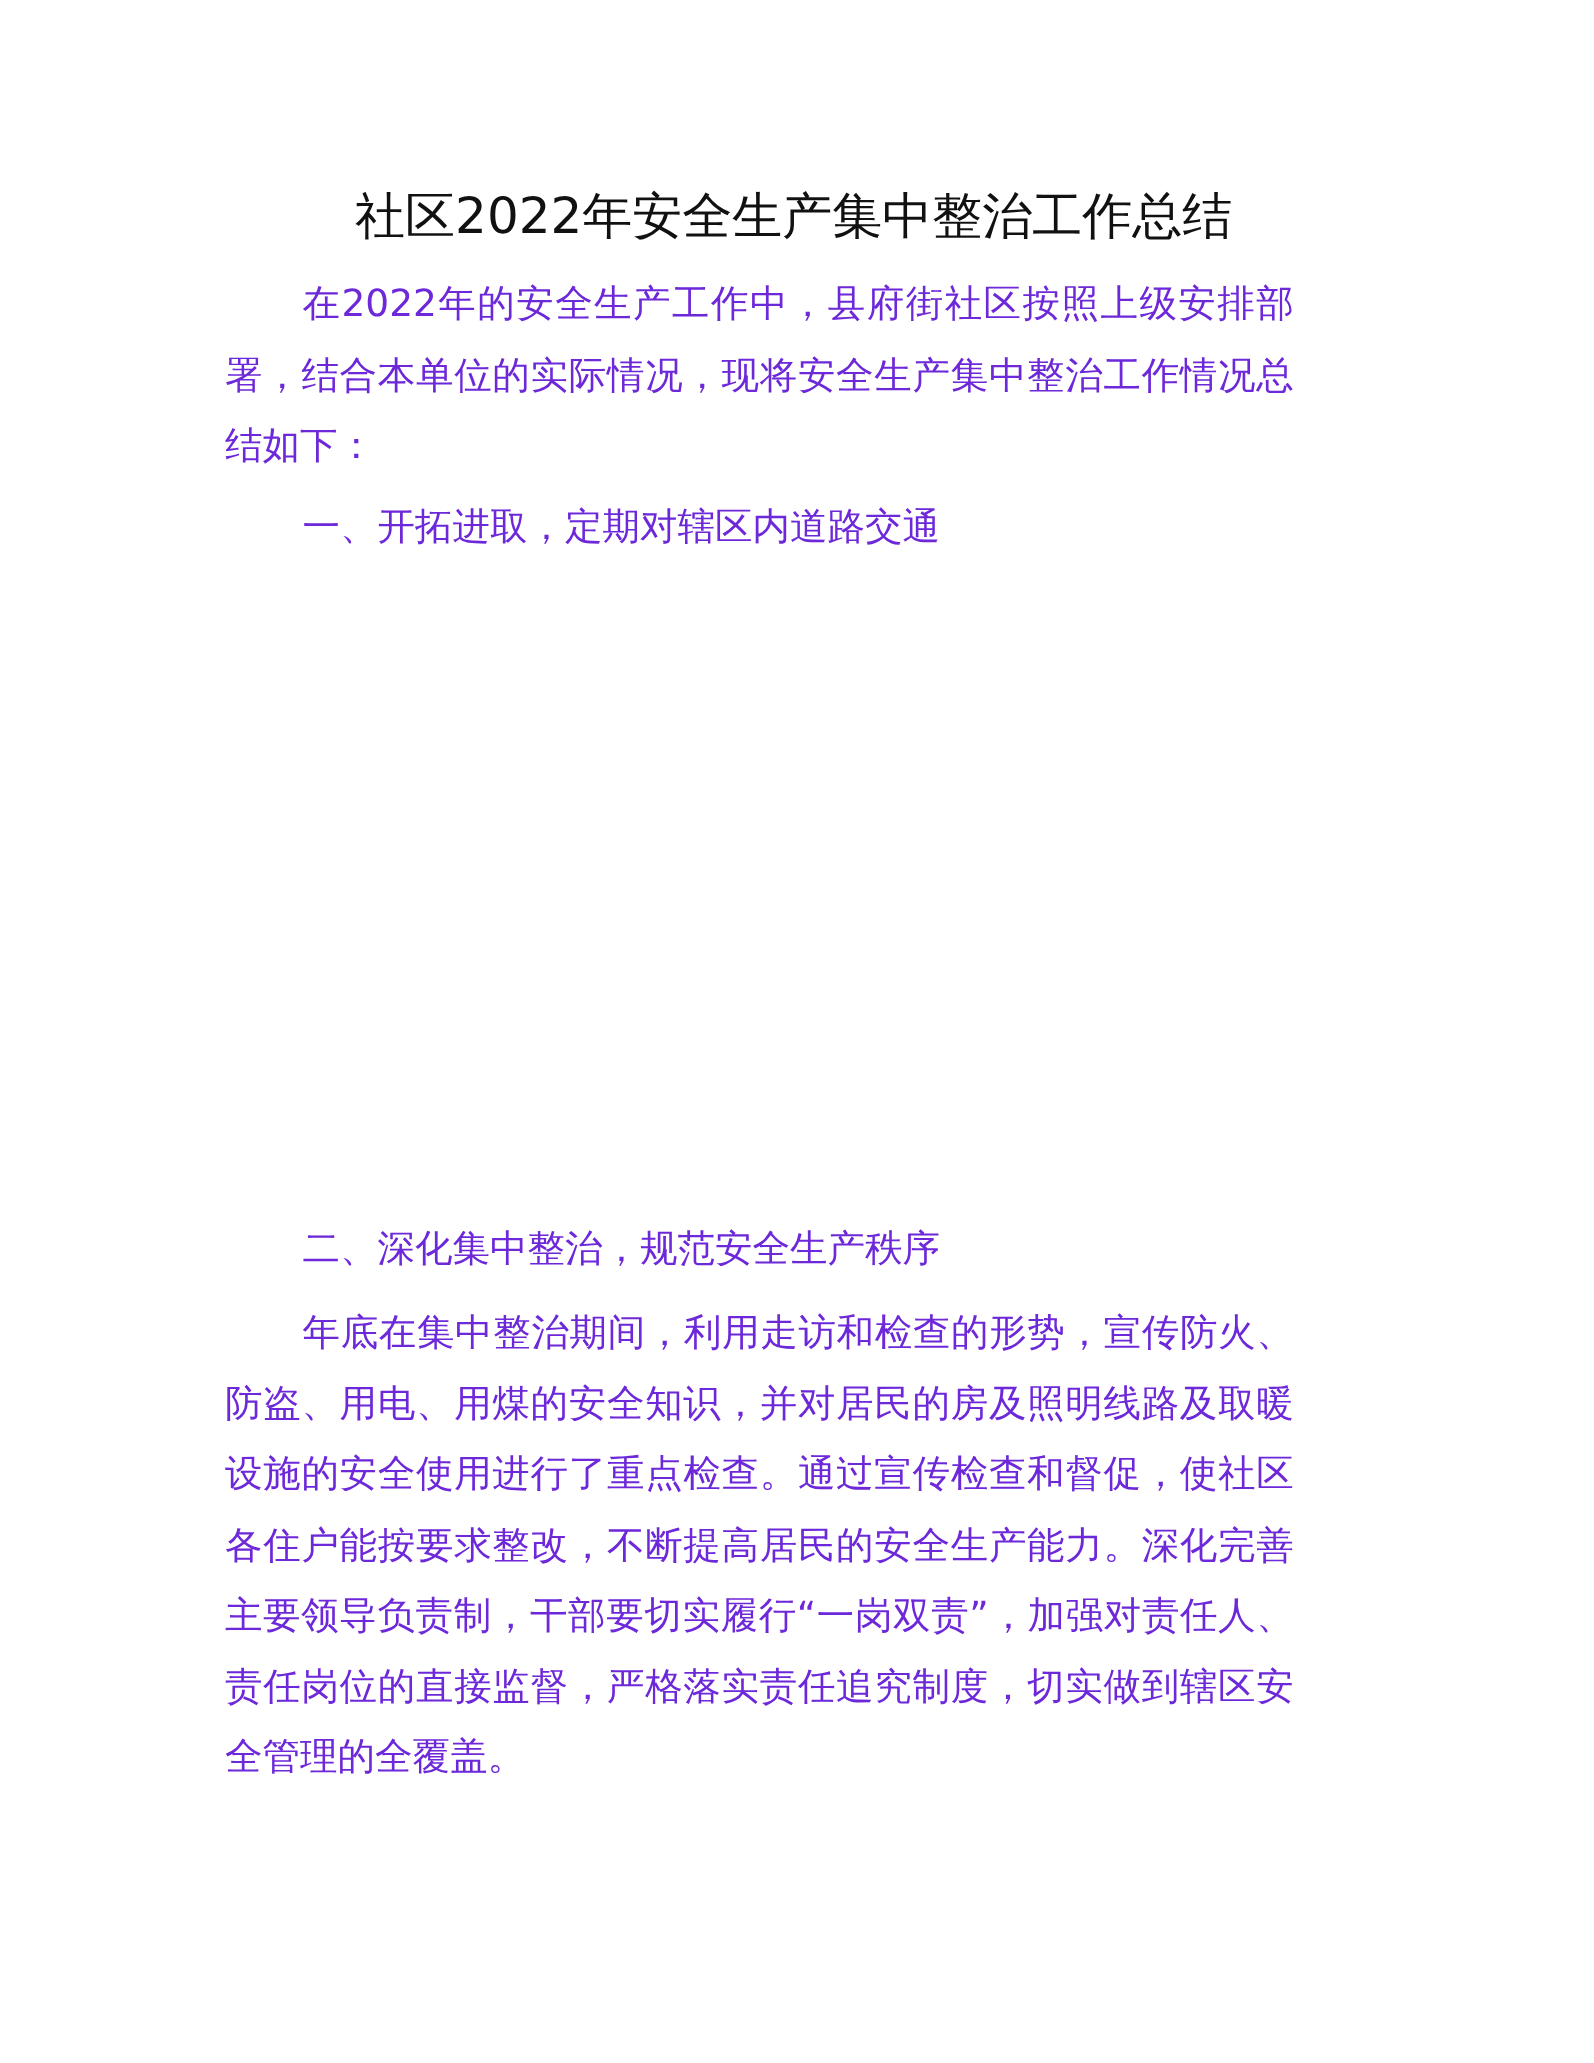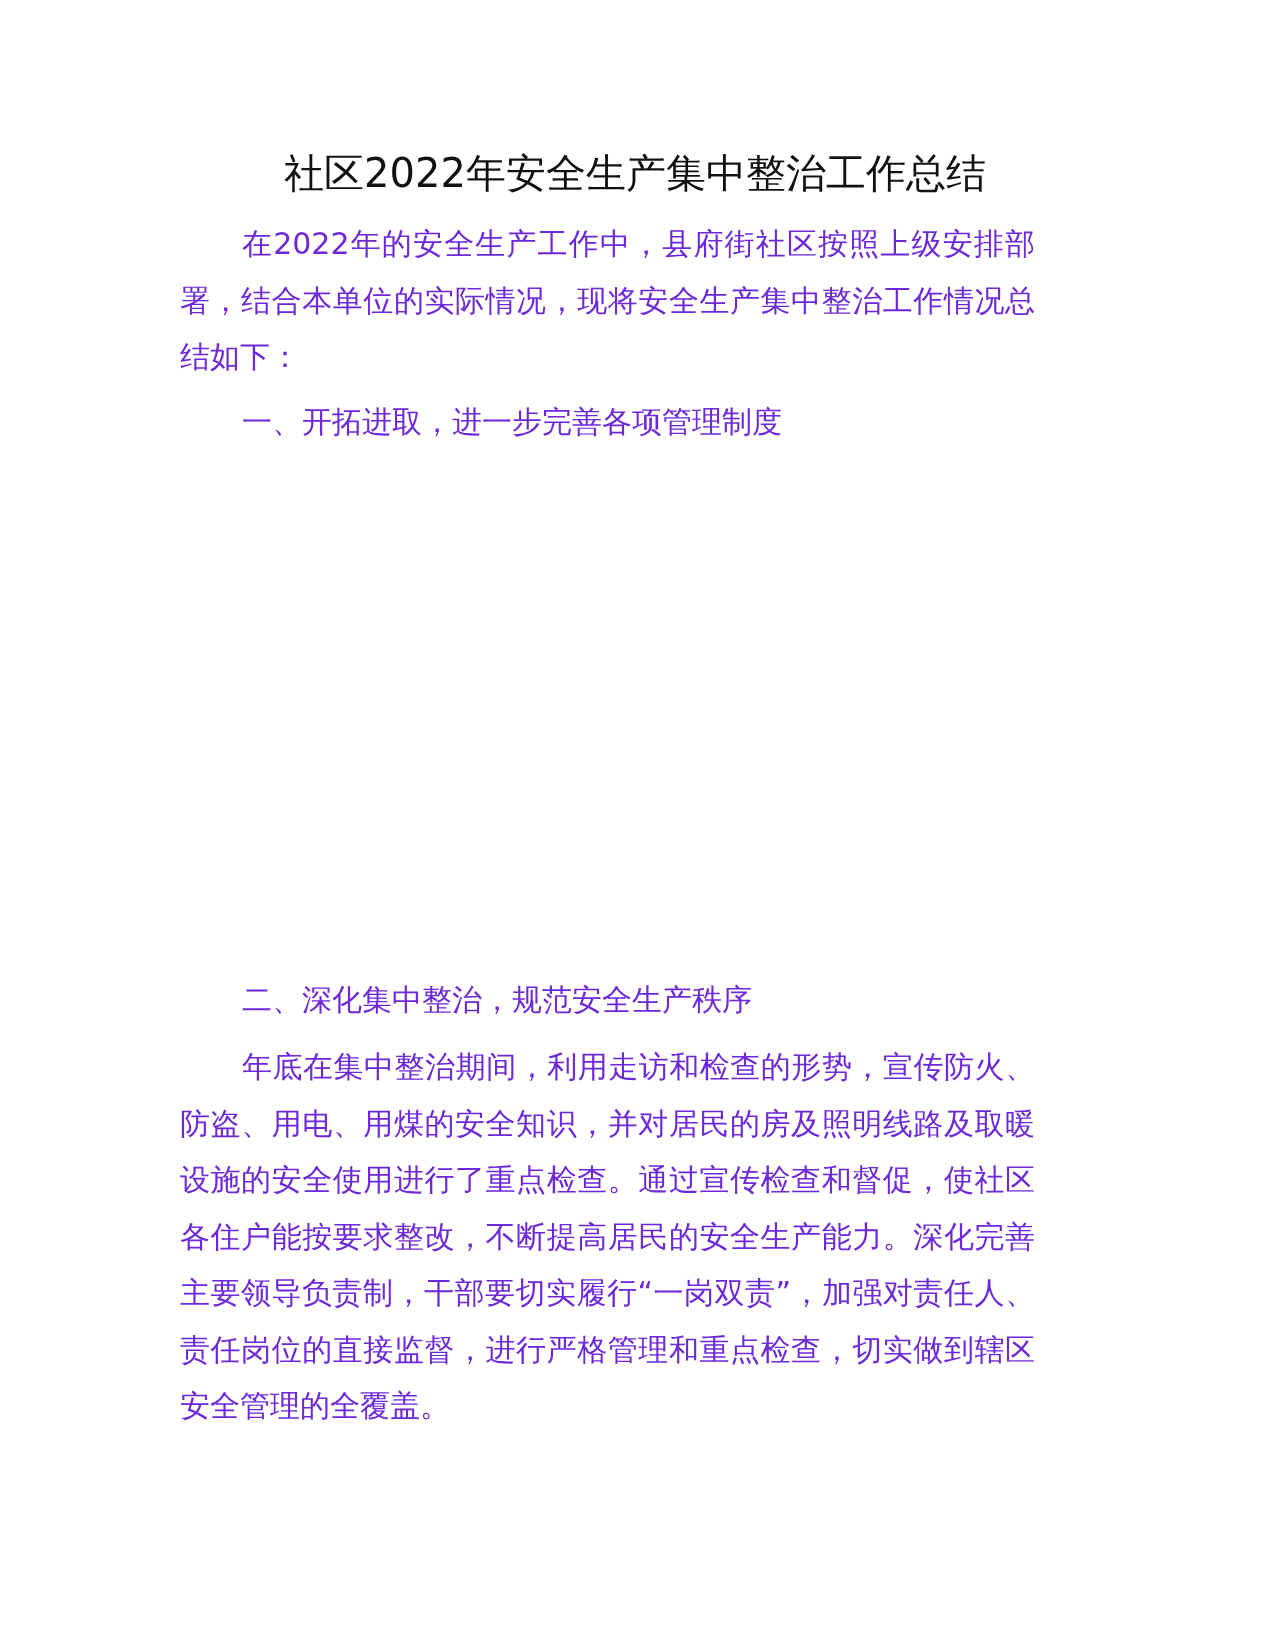--- a/index.html
+++ b/index.html
@@ -26,24 +26,24 @@
 <body>
 
 <div class="page">
   <div class="title">社区2022年安全生产集中整治工作总结</div>
 
   <div class="block indent" style="top:216px;">
     <p>在2022年的安全生产工作中，县府街社区按照上级安排部署，结合本单位的实际情况，现将安全生产集中整治工作情况总结如下：</p>
   </div>
 
   <div class="block indent" style="top:394px;">
-    <p>一、开拓进取，进一步完善各项管理制度</p>
+    <p>一、开拓进取，定期对辖区内道路交通</p>
   </div>
 
 
   <div class="block indent" style="top:972px;">
     <p>二、深化集中整治，规范安全生产秩序</p>
   </div>
 
   <div class="block indent" style="top:1039px;">
-    <p>年底在集中整治期间，利用走访和检查的形势，宣传防火、防盗、用电、用煤的安全知识，并对居民的房及照明线路及取暖设施的安全使用进行了重点检查。通过宣传检查和督促，使社区各住户能按要求整改，不断提高居民的安全生产能力。深化完善主要领导负责制，干部要切实履行“一岗双责”，加强对责任人、责任岗位的直接监督，进行严格管理和重点检查，切实做到辖区安全管理的全覆盖。</p>
+    <p>年底在集中整治期间，利用走访和检查的形势，宣传防火、防盗、用电、用煤的安全知识，并对居民的房及照明线路及取暖设施的安全使用进行了重点检查。通过宣传检查和督促，使社区各住户能按要求整改，不断提高居民的安全生产能力。深化完善主要领导负责制，干部要切实履行“一岗双责”，加强对责任人、责任岗位的直接监督，严格落实责任追究制度，切实做到辖区安全管理的全覆盖。</p>
   </div>
 </div>
 
 </body></html>

